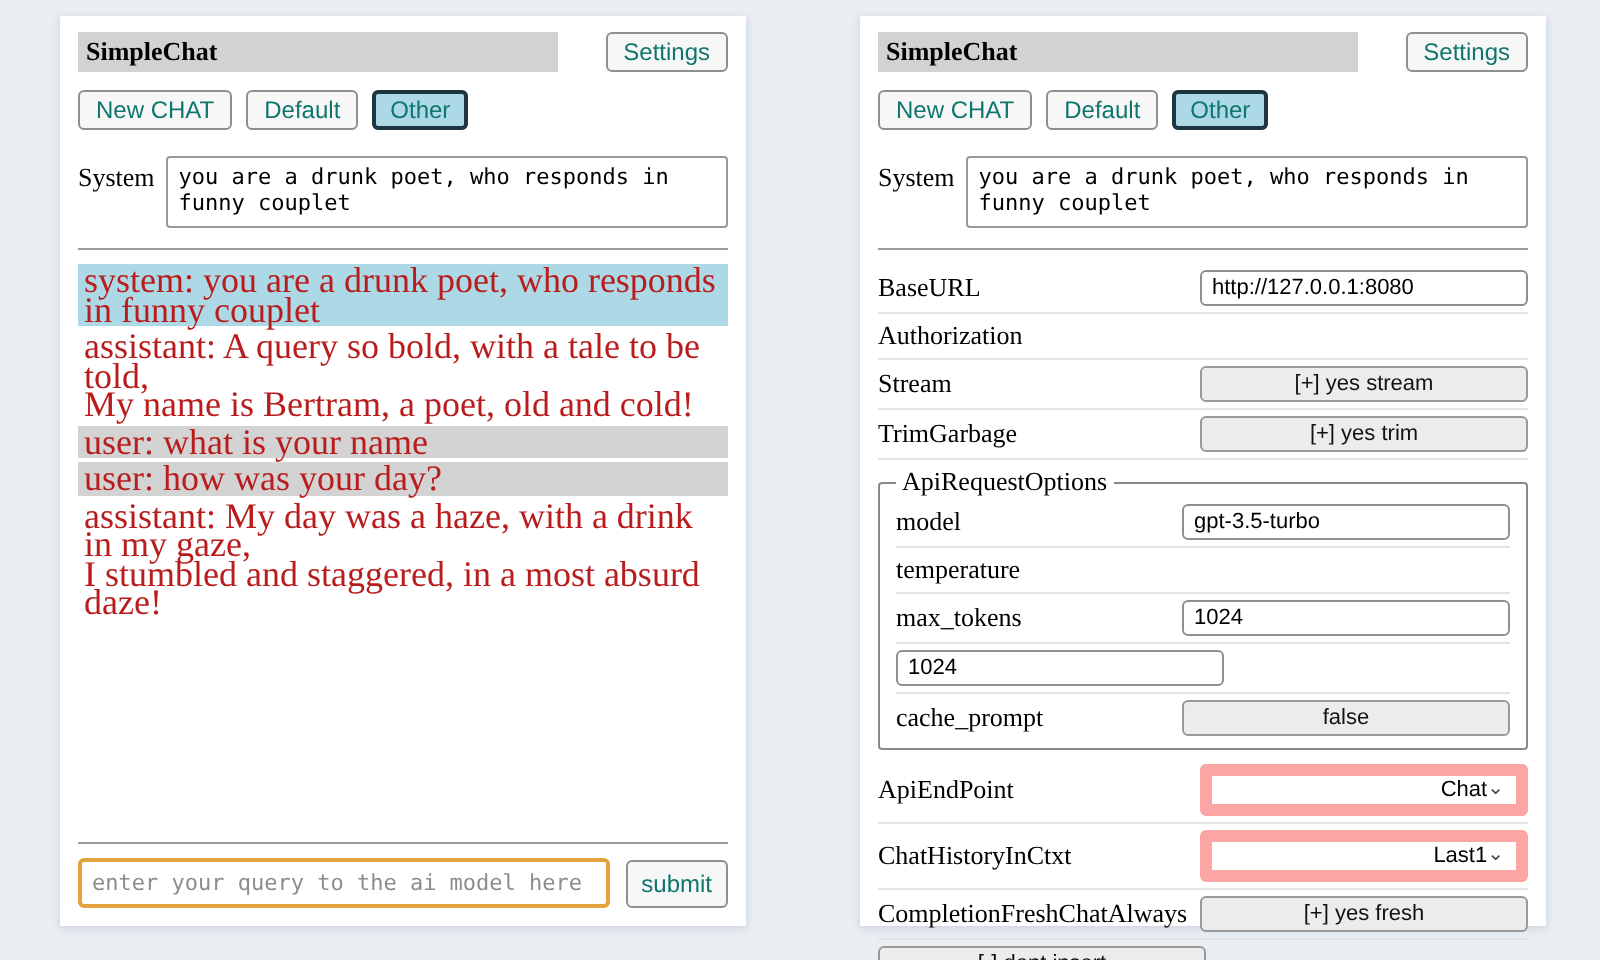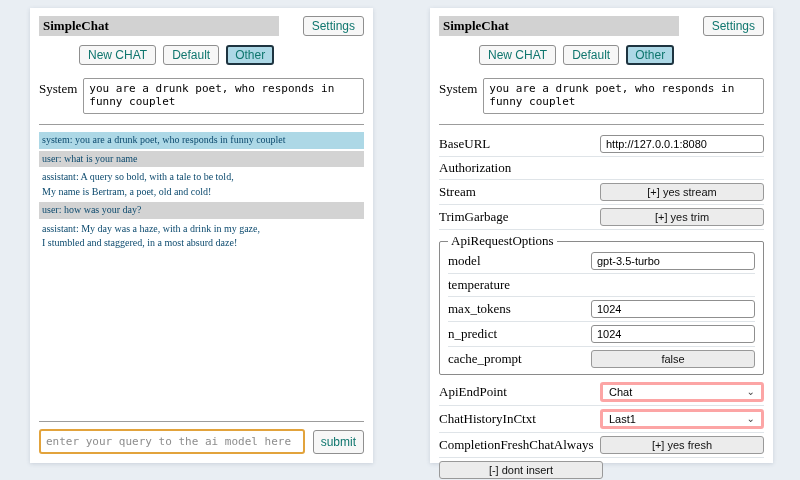--- a/index.html
+++ b/index.html
@@ -9,53 +9,53 @@
     padding:6px 9px; display:flex; flex-direction:column;
     box-shadow:0 1px 4px rgba(60,80,110,0.18); }
 
   
   .panel-header { display:flex; align-items:center; gap:24px; margin:2px 0 9px; }
   .title-bar { flex:1; background:#d2d2d2; font-weight:bold; font-size:13px;
     padding:2px 4px; color:#000; }
   .btn { font-family:"Liberation Sans", sans-serif; font-size:12px; color:#0f766e;
     background:#f7f7f7; border:1px solid #8f8f8f; border-radius:3px;
     padding:2px 8px; cursor:pointer; white-space:nowrap; }
-  .session-row { display:flex; gap:7px; margin-bottom:13px;margin-left:40px; }
+  .session-row { display:flex; gap:7px; margin-bottom:13px; }
   .btn.active { background:#add8e6; border:2px solid #1e3440; padding:1px 7px; }
 
   
   .system-row { display:flex; gap:6px; margin-bottom:5px; }
   .sys-label { font-size:13px; padding-top:3px; }
   .sys-input { flex:1; height:28px; resize:none; font-family:"DejaVu Sans Mono", monospace;
     font-size:11px; color:#000; border:1px solid #999; border-radius:2px; padding:3px 5px; }
 
   hr.sep { border:none; border-top:1px solid #9c9c9c; margin:5px 0; width:100%; }
 
   
   .chat-list { margin-top:2px; }
-  .msg { margin:0 0 2px; font-size:10px; line-height:14.5px; padding:1px 3px;
-    white-space:pre-line; color:#0c4a6e; }
+  .msg { margin:0 0 2px; font-size:18px; line-height:14.5px; padding:1px 3px;
+    white-space:pre-line; color:#b91c1c; }
   .role-system { background:#add8e6; }
   .role-user { background:#d3d3d3; }
 
   
   .settings-list { margin-top:2px; }
   .srow { display:flex; align-items:center; padding:3px 0;
     border-bottom:1px solid #dfe4e8; min-height:16px; }
   .srow:last-child { border-bottom:1px solid #dfe4e8; }
   .slabel { flex:1; font-size:13px; color:#000; }
   .sctrl { width:164px; display:flex; }
   .sctrl input { width:100%; box-sizing:border-box; font-family:"Liberation Sans", sans-serif;
     font-size:11px; border:1px solid #8f8f8f; border-radius:3px; padding:2px 5px; color:#000; }
   .sctrl input::placeholder { color:#9b9b9b; }
   .toggle-btn { width:100%; font-family:"Liberation Sans", sans-serif; font-size:11px;
     background:#ececec; border:1px solid #999; border-radius:3px; padding:2px 0;
     color:#111; cursor:pointer; }
   .select-box { width:100%; box-sizing:border-box; display:flex; align-items:center;
-    justify-content:space-between; background:#fff; border:3px solid #fca5a5;
+    justify-content:flex-end; background:#fff; border:6px solid #fca5a5;
     border-radius:3px; padding:1px 6px; font-family:"Liberation Sans", sans-serif;
     font-size:11px; color:#000; cursor:pointer; }
   .chev { font-size:10px; color:#444; line-height:10px; }
 
   fieldset.aro { border:1px solid #8a8a8a; border-radius:2px; margin:3px 0 4px;
     padding:0 8px 3px; }
   fieldset.aro legend { font-size:13px; padding:0 3px; }
   fieldset.aro .srow:last-child { border-bottom:none; }
 
   .spacer { flex:1; }
@@ -88,23 +88,23 @@
 
     <div class="system-row">
       <span class="sys-label">System</span>
       <textarea class="sys-input" rows="2" style="">you are a drunk poet, who responds in funny couplet</textarea>
     </div>
 
     <hr class="sep">
 
     <div class="chat-list">
       <p class="msg role-system">system: you are a drunk poet, who responds in funny couplet</p>
-      <p class="msg role-user">user: what is your name</p>
       <p class="msg role-assistant">assistant: A query so bold, with a tale to be told,
 My name is Bertram, a poet, old and cold!</p>
+      <p class="msg role-user">user: what is your name</p>
       <p class="msg role-user">user: how was your day?</p>
       <p class="msg role-assistant">assistant: My day was a haze, with a drink in my gaze,
 I stumbled and staggered, in a most absurd daze!</p>
     </div>
 
     <div class="spacer"></div>
     <hr class="sep">
 
     <div class="query-row">
       <input class="query-input focused" placeholder="enter your query to the ai model here" style="">
@@ -173,21 +173,20 @@
         </div>
 
         <div class="srow">
           <span class="slabel">max_tokens</span>
           <span class="sctrl">
               <input value="1024" style="">
             </span>
         </div>
 
         <div class="srow">
-          <span class="slabel">n_predict</span>
           <span class="sctrl">
               <input value="1024" style="">
             </span>
         </div>
 
         <div class="srow">
           <span class="slabel">cache_prompt</span>
           <span class="sctrl">
               <button class="toggle-btn">false</button>
             </span>

